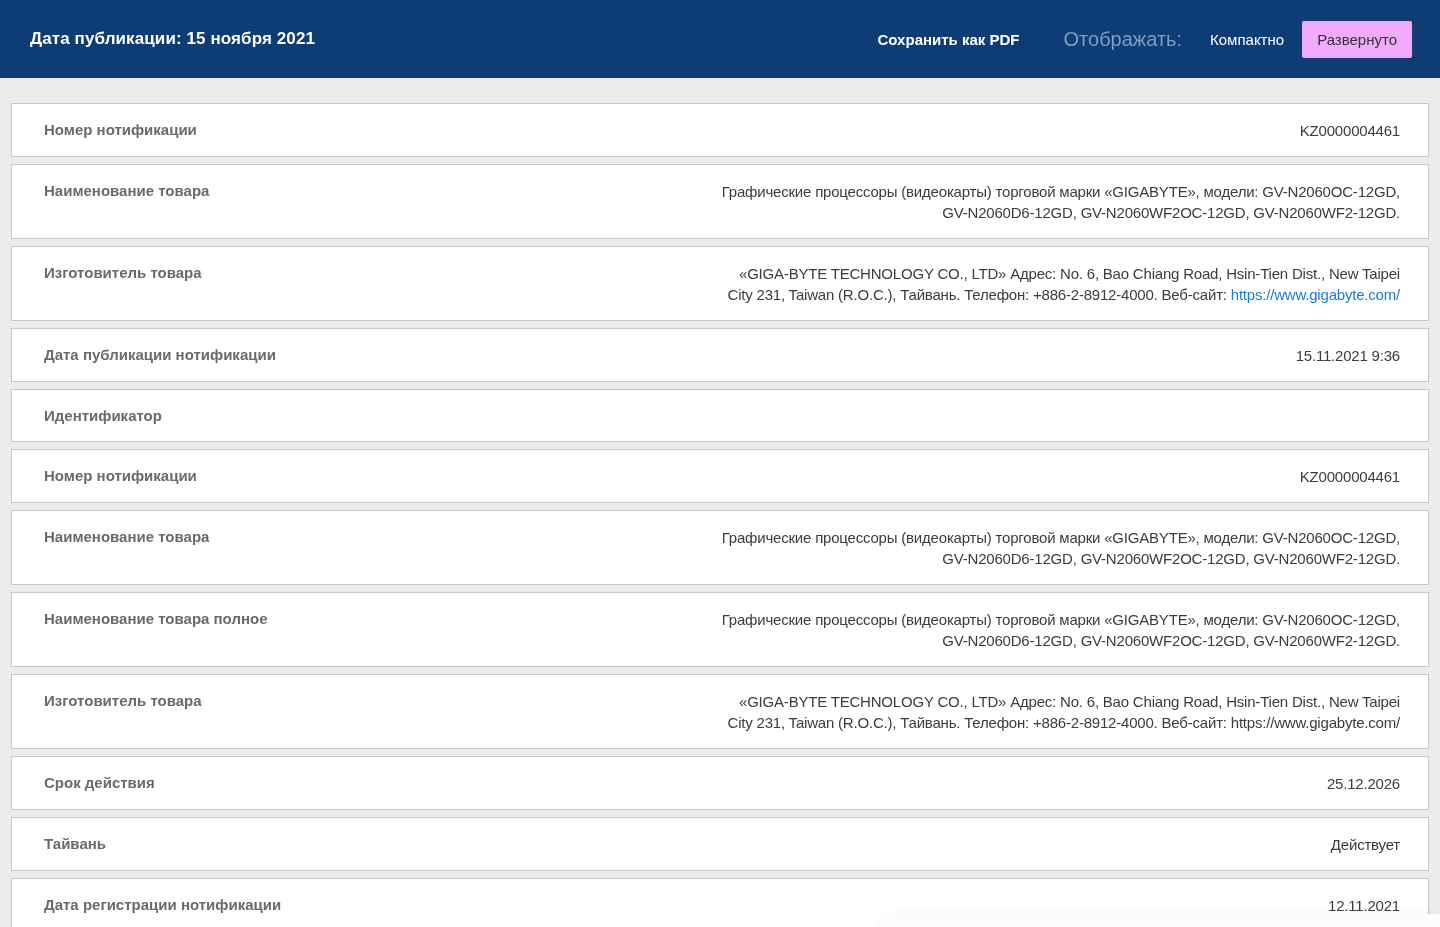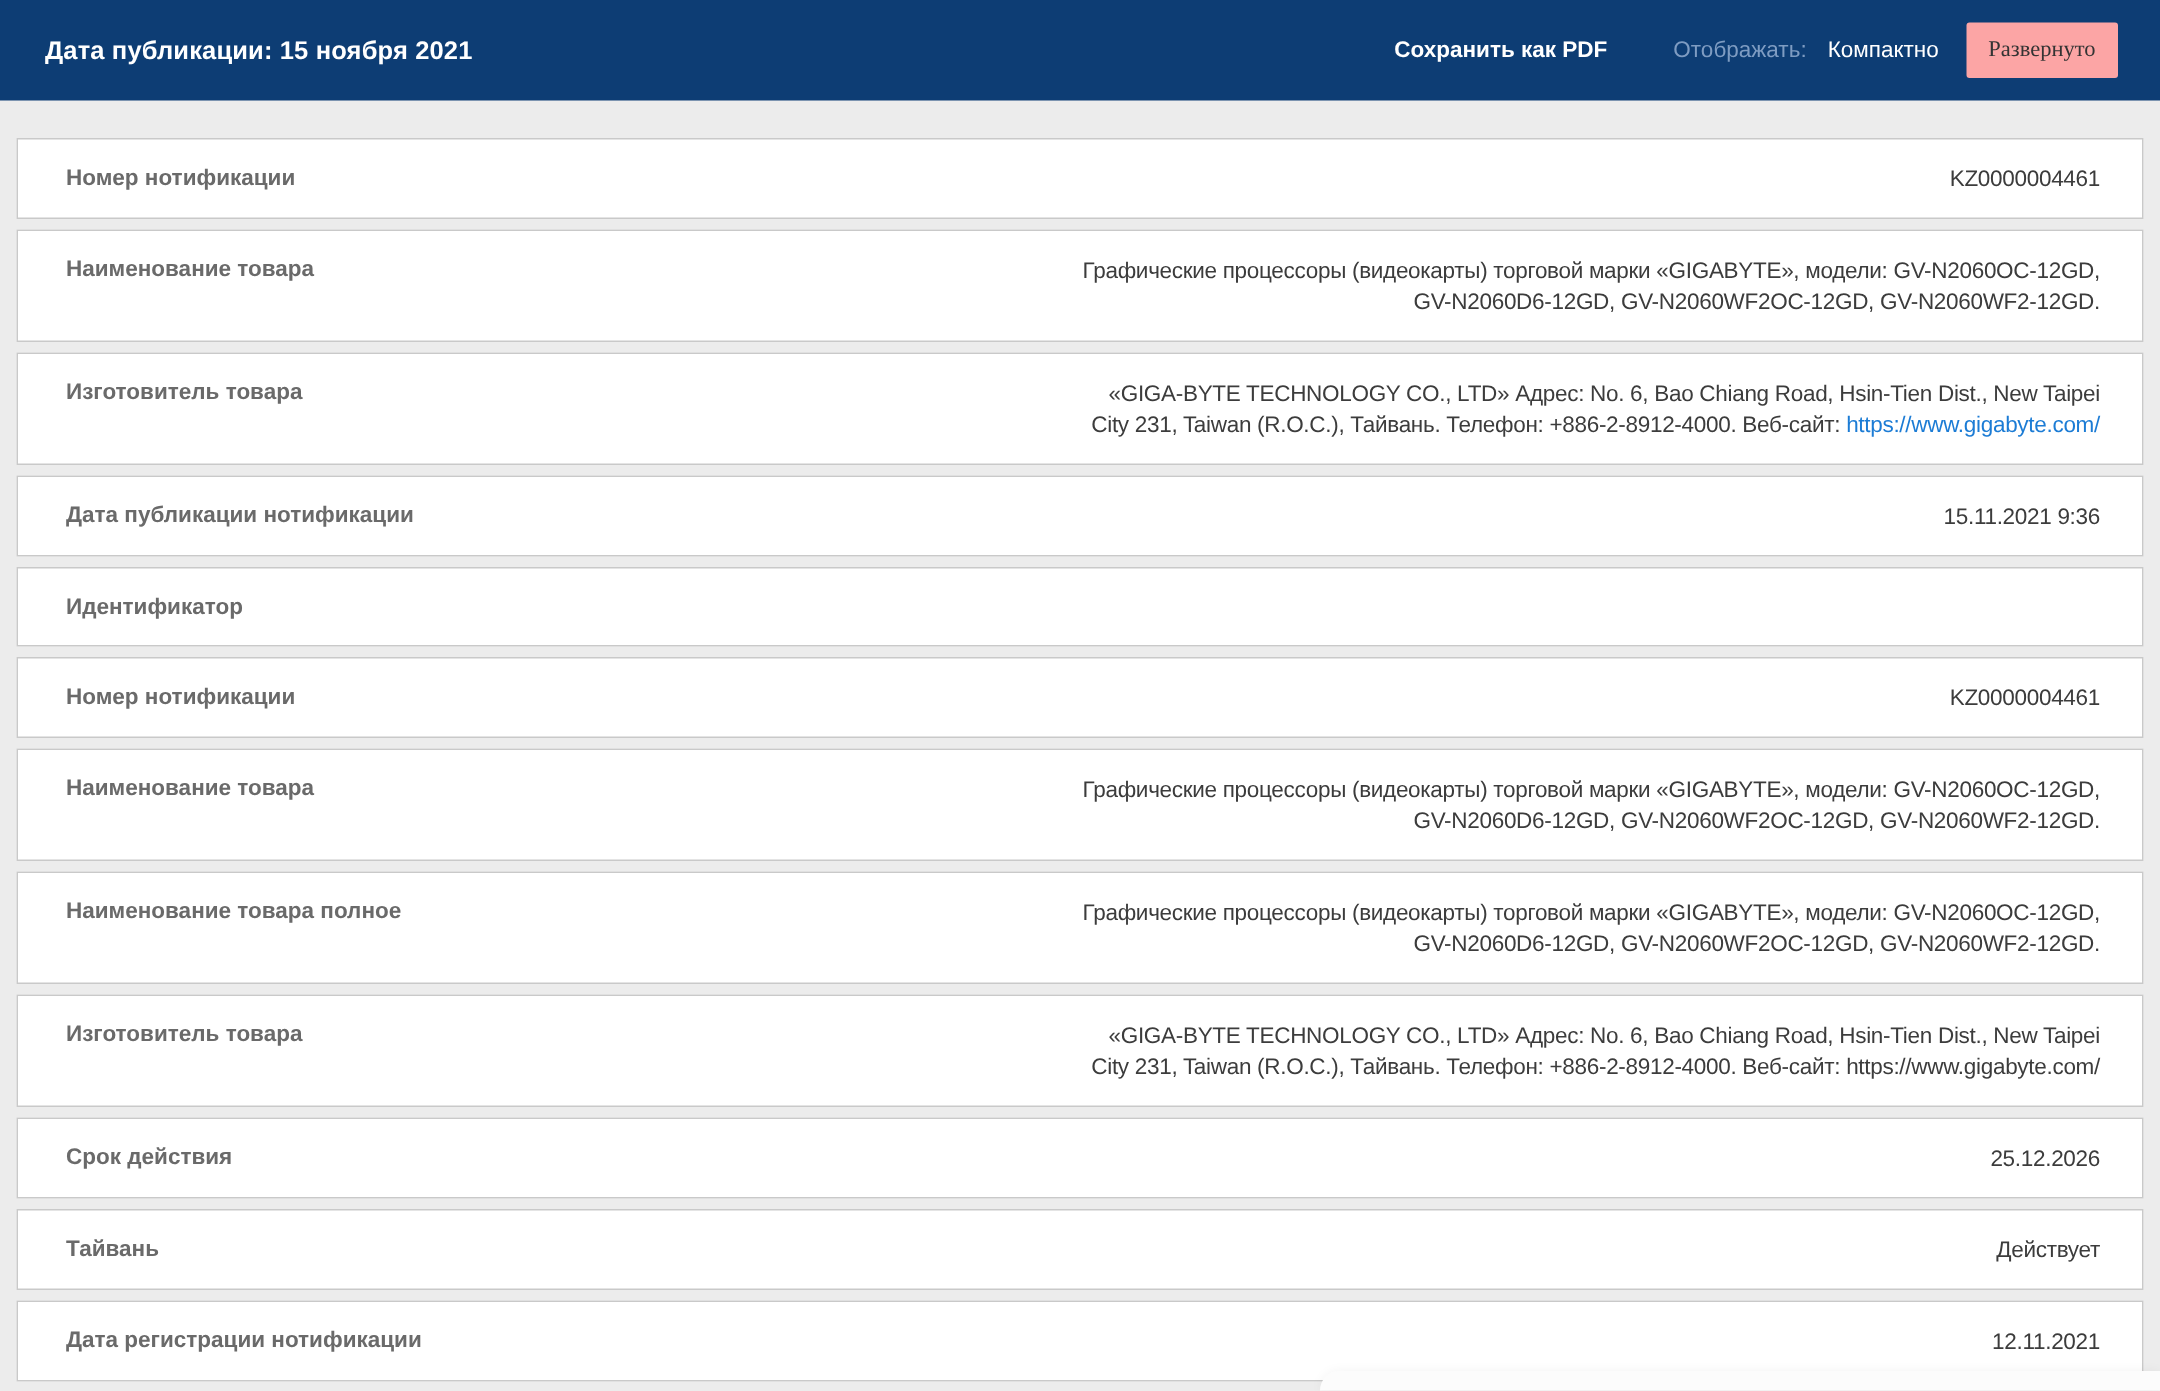--- a/index.html
+++ b/index.html
@@ -15,21 +15,21 @@
   :root {
     --header-bg: #0d3d74;
     --label-color: #6a6a6a;
     --value-color: #3c3c3c;
     --link-color: #1c7cd5;
     --row-border: #c9c9c9;
   }
 
   
   .header-bar {
-    height: 67px;
+    height: 78px;
     background: var(--header-bg);
     display: flex;
     align-items: center;
     justify-content: space-between;
     padding: 0 28px 0 30px;
   }
 
   .page-title {
     color: #ffffff;
     font-size: 17px;
@@ -46,38 +46,38 @@
     color: #ffffff;
     font-size: 15px;
     font-weight: bold;
     cursor: pointer;
     text-decoration: none;
     margin-right: 44px;
   }
 
   .display-label {
     color: #7e9cc2;
-    font-size: 15px;
-    margin-right: 14px;
+    font-size: 20px;
+    margin-right: 28px;
   }
 
   .display-compact {
     color: #ffffff;
     font-size: 15px;
     font-weight: normal;
     cursor: pointer;
     text-decoration: none;
     margin-right: 18px;
   }
 
   .display-expanded {
-    background: #fca5a5;
+    background: #f0abfc;
     color: #333333;
     font-size: 15px;
-    font-family: Liberation Serif, serif;
+    font-family: Liberation Sans, sans-serif;
     border: none;
     border-radius: 2px;
     padding: 10px 15px;
     cursor: pointer;
   }
 
   
   .details {
     margin: 25px 11px 0 11px;
   }

